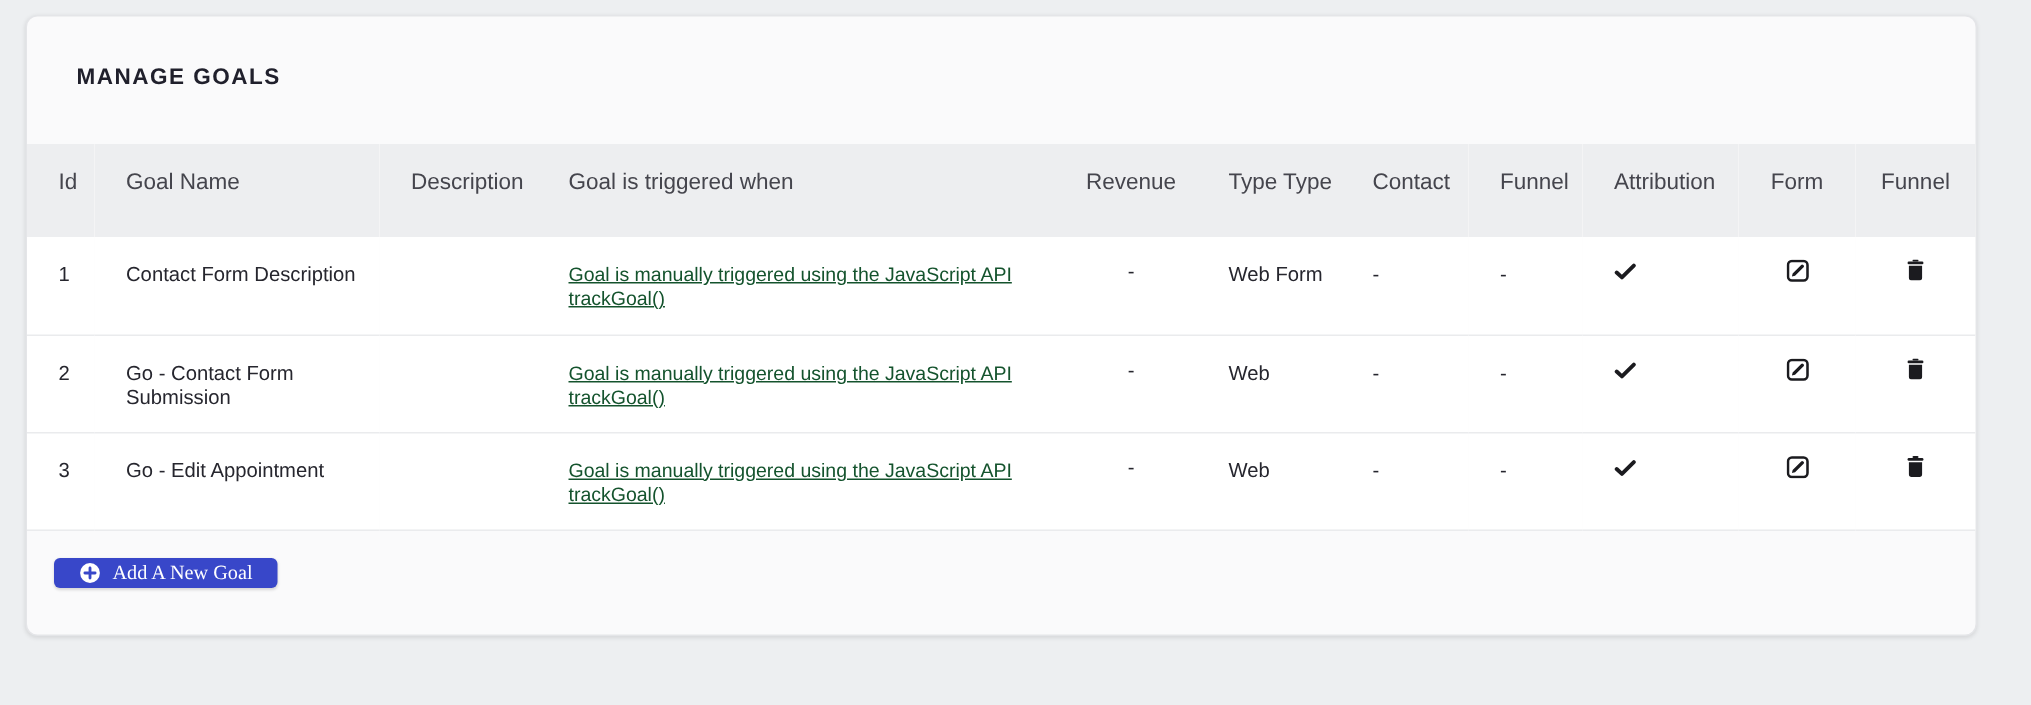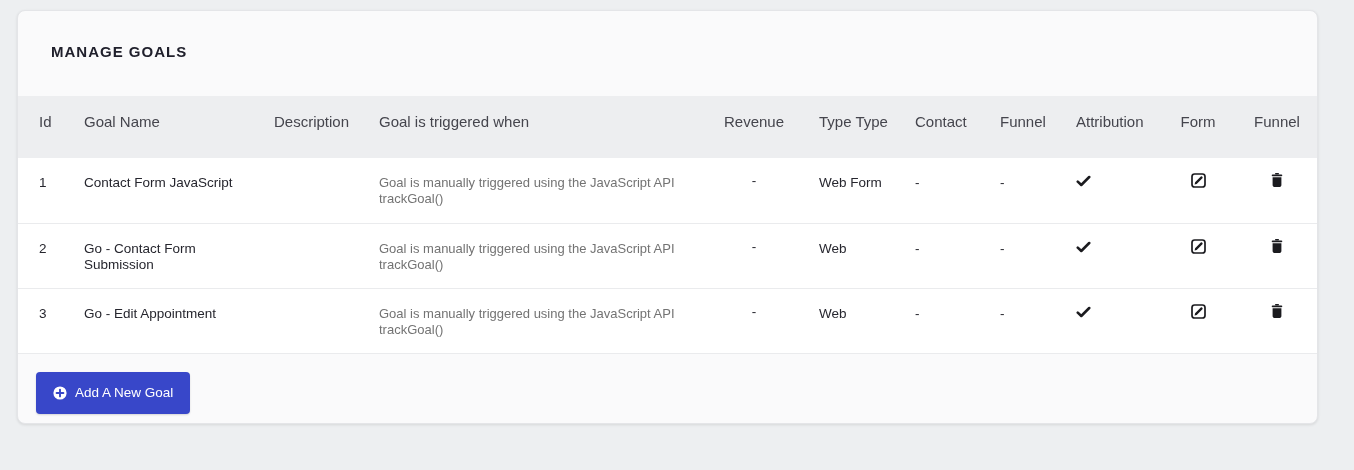--- a/index.html
+++ b/index.html
@@ -36,34 +36,34 @@
     padding:0 8px 11px 21px;vertical-align:middle;white-space:nowrap;
     overflow:hidden;
   }
   th.center,td.center{text-align:center;padding-left:0;padding-right:0;}
   tbody tr{background:#ffffff;border-bottom:1px solid #eaebed;height:65px;}
   td{
     vertical-align:top;padding:17px 8px 0 21px;
     font-size:13.5px;color:#26262e;line-height:1.25;
     box-sizing:border-box;
   }
-  td.trigger{font-size:13px;color:#737373;}
+  td.trigger{font-size:13px;color:#14532d;text-decoration:underline;}
   td.center{padding-top:15px;}
   .icon-btn{
     background:none;border:none;padding:0;margin:0;cursor:pointer;
     color:#1b1b1f;line-height:1;
   }
   .check{color:#1b1b1f;display:inline-block;}
   .card-footer{height:72px;box-sizing:border-box;padding:18px 0 0 18px;}
   .btn-primary{
     display:inline-flex;align-items:center;gap:8px;
-    height:42px;padding:0 17px;
+    height:20px;padding:0 17px;
     background:#3847c9;color:#ffffff;
     border:none;border-radius:4px;cursor:pointer;
-    font-family:Liberation Sans, sans-serif;
+    font-family:Liberation Serif, serif;
     font-size:13.5px;
     box-shadow:0 1px 2px rgba(0,0,0,.15);
   }
   svg{display:block;}
 </style>
 </head>
 <body>
 
 <div class="card">
   <div class="card-header">
@@ -95,21 +95,21 @@
         <th>Contact</th>
         <th>Funnel</th>
         <th>Attribution</th>
         <th class="center">Form</th>
         <th class="center">Funnel</th>
       </tr>
     </thead>
     <tbody>
       <tr>
         <td>1</td>
-        <td>Contact Form JavaScript</td>
+        <td>Contact Form Description</td>
         <td></td>
         <td class="trigger">Goal is manually triggered using the JavaScript API trackGoal()</td>
         <td class="center">-</td>
         <td>Web Form</td>
         <td>-</td>
         <td>-</td>
         <td>
           <span class="check">
             <svg width="15" height="12" viewBox="0 0 16 13">
                 <path d="M1.8 7.2 L5.6 10.8 L14.2 2.2" stroke="currentColor" stroke-width="2.8" fill="none" stroke-linecap="round" stroke-linejoin="round"></path>

